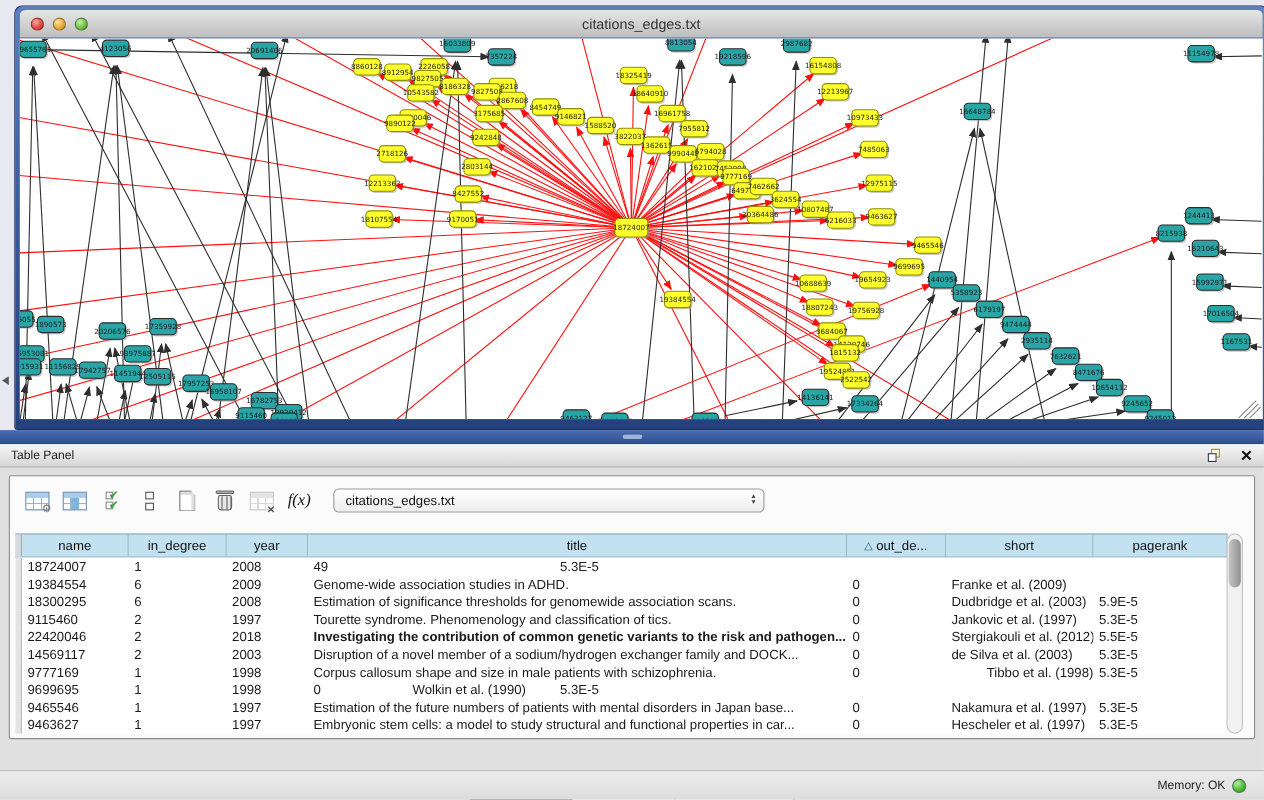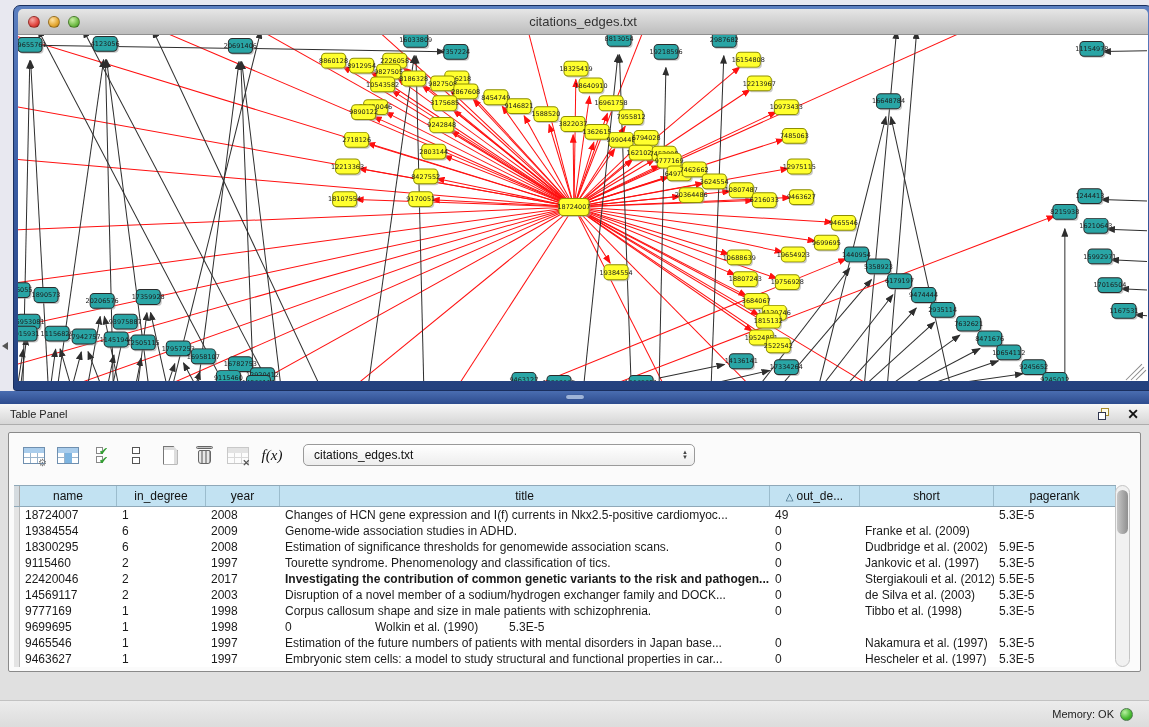--- a/index.html
+++ b/index.html
@@ -892,21 +892,20 @@
             <div class="th" style="width: 90px;"><span class="sort">△</span>out_de...</div>
             <div class="th" style="width: 134px; text-align: center;">short</div>
             <div class="th" style="width: 122px;">pagerank</div>
           </div>
         <div class="tbody" id="tbody">
             <div class="tr">
               <div class="gut"></div>
               <div class="td" style="width: 97px;">18724007</div>
               <div class="td" style="width: 89px;">1</div>
               <div class="td" style="width: 74px;">2008</div>
-              <div class="td" style="width: 490px;">Changes of HCN gene expression and I(f) currents in Nkx2.5-positive cardiomyoc...</div>
               <div class="td" style="width: 90px;">49</div>
               <div class="td" style="width: 134px; margin-top: 18px;">Yano et al. (2008)</div>
               <div class="td" style="width: 122px;">5.3E-5</div>
             </div>
             <div class="tr">
               <div class="gut"></div>
               <div class="td" style="width: 97px;">19384554</div>
               <div class="td" style="width: 89px;">6</div>
               <div class="td" style="width: 74px;">2009</div>
               <div class="td" style="width: 490px;">Genome-wide association studies in ADHD.</div>
@@ -914,38 +913,38 @@
               <div class="td" style="width: 134px;">Franke et al. (2009)</div>
               <div class="td" style="width: 122px; margin-top: 23px;">5.6E-5</div>
             </div>
             <div class="tr">
               <div class="gut"></div>
               <div class="td" style="width: 97px;">18300295</div>
               <div class="td" style="width: 89px;">6</div>
               <div class="td" style="width: 74px;">2008</div>
               <div class="td" style="width: 490px;">Estimation of significance thresholds for genomewide association scans.</div>
               <div class="td" style="width: 90px;">0</div>
-              <div class="td" style="width: 134px;">Dudbridge et al. (2002)</div>
+              <div class="td" style="width: 134px;">Dudbridge et al. (2003)</div>
               <div class="td" style="width: 122px;">5.9E-5</div>
             </div>
             <div class="tr">
               <div class="gut"></div>
               <div class="td" style="width: 97px;">9115460</div>
               <div class="td" style="width: 89px;">2</div>
               <div class="td" style="width: 74px;">1997</div>
               <div class="td" style="width: 490px;">Tourette syndrome. Phenomenology and classification of tics.</div>
               <div class="td" style="width: 90px;">0</div>
               <div class="td" style="width: 134px;">Jankovic et al. (1997)</div>
               <div class="td" style="width: 122px;">5.3E-5</div>
             </div>
             <div class="tr">
               <div class="gut"></div>
               <div class="td" style="width: 97px;">22420046</div>
               <div class="td" style="width: 89px;">2</div>
-              <div class="td" style="width: 74px;">2017</div>
+              <div class="td" style="width: 74px;">2018</div>
               <div class="td" style="width: 490px; font-weight: bold;">Investigating the contribution of common genetic variants to the risk and pathogen...</div>
               <div class="td" style="width: 90px;">0</div>
               <div class="td" style="width: 134px;">Stergiakouli et al. (2012)</div>
               <div class="td" style="width: 122px;">5.5E-5</div>
             </div>
             <div class="tr">
               <div class="gut"></div>
               <div class="td" style="width: 97px;">14569117</div>
               <div class="td" style="width: 89px;">2</div>
               <div class="td" style="width: 74px;">2003</div>
@@ -954,21 +953,21 @@
               <div class="td" style="width: 134px;">de Silva et al. (2003)</div>
               <div class="td" style="width: 122px;">5.3E-5</div>
             </div>
             <div class="tr">
               <div class="gut"></div>
               <div class="td" style="width: 97px;">9777169</div>
               <div class="td" style="width: 89px;">1</div>
               <div class="td" style="width: 74px;">1998</div>
               <div class="td" style="width: 490px;">Corpus callosum shape and size in male patients with schizophrenia.</div>
               <div class="td" style="width: 90px;">0</div>
-              <div class="td" style="width: 134px;">Tibbo et al. (1998)</div>
+              <div class="td" style="width: 134px; text-align: right;">Tibbo et al. (1998)</div>
               <div class="td" style="width: 122px;">5.3E-5</div>
             </div>
             <div class="tr">
               <div class="gut"></div>
               <div class="td" style="width: 97px;">9699695</div>
               <div class="td" style="width: 89px;">1</div>
               <div class="td" style="width: 74px;">1998</div>
               <div class="td" style="width: 90px;">0</div>
               <div class="td" style="width: 134px;">Wolkin et al. (1990)</div>
               <div class="td" style="width: 122px;">5.3E-5</div>

